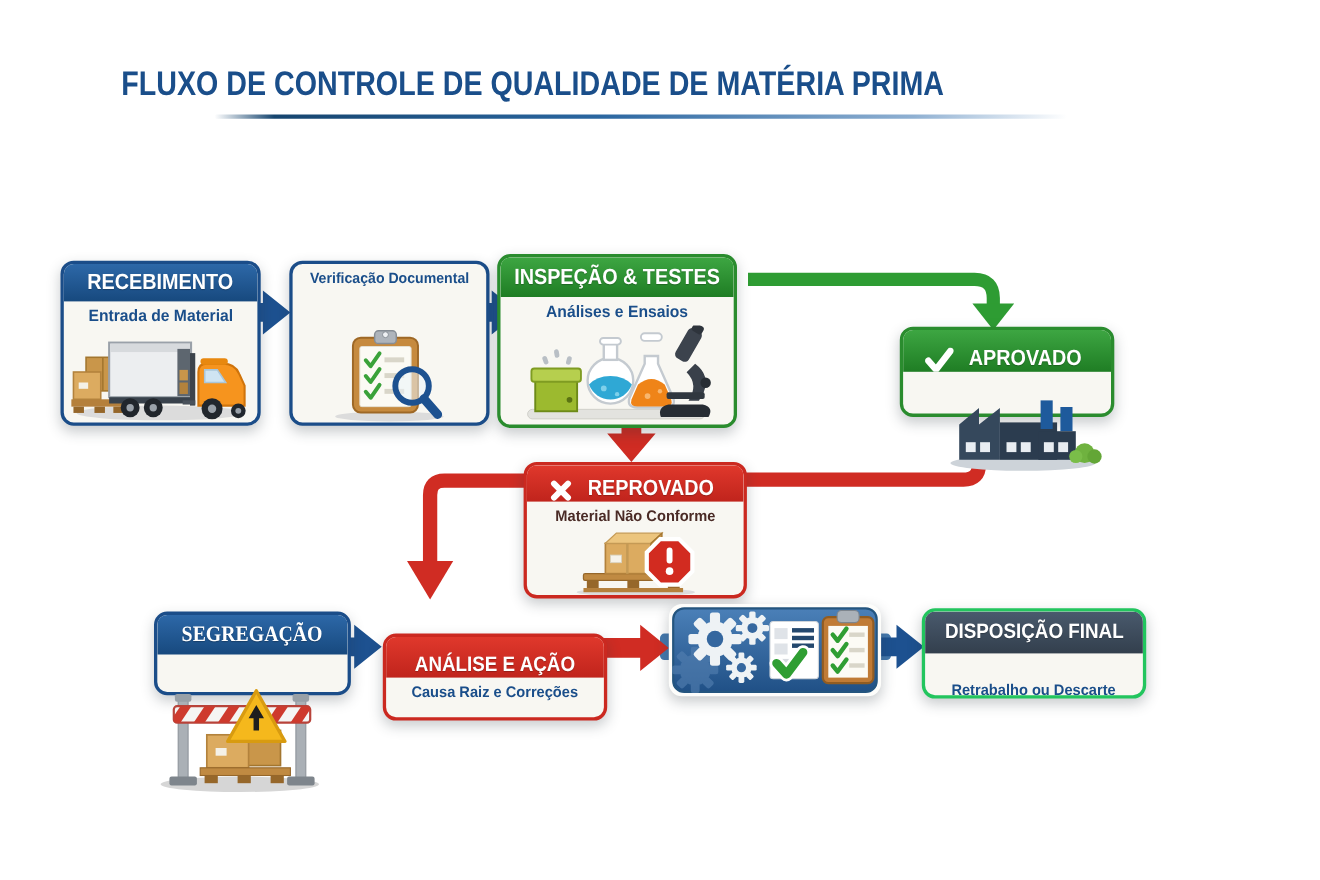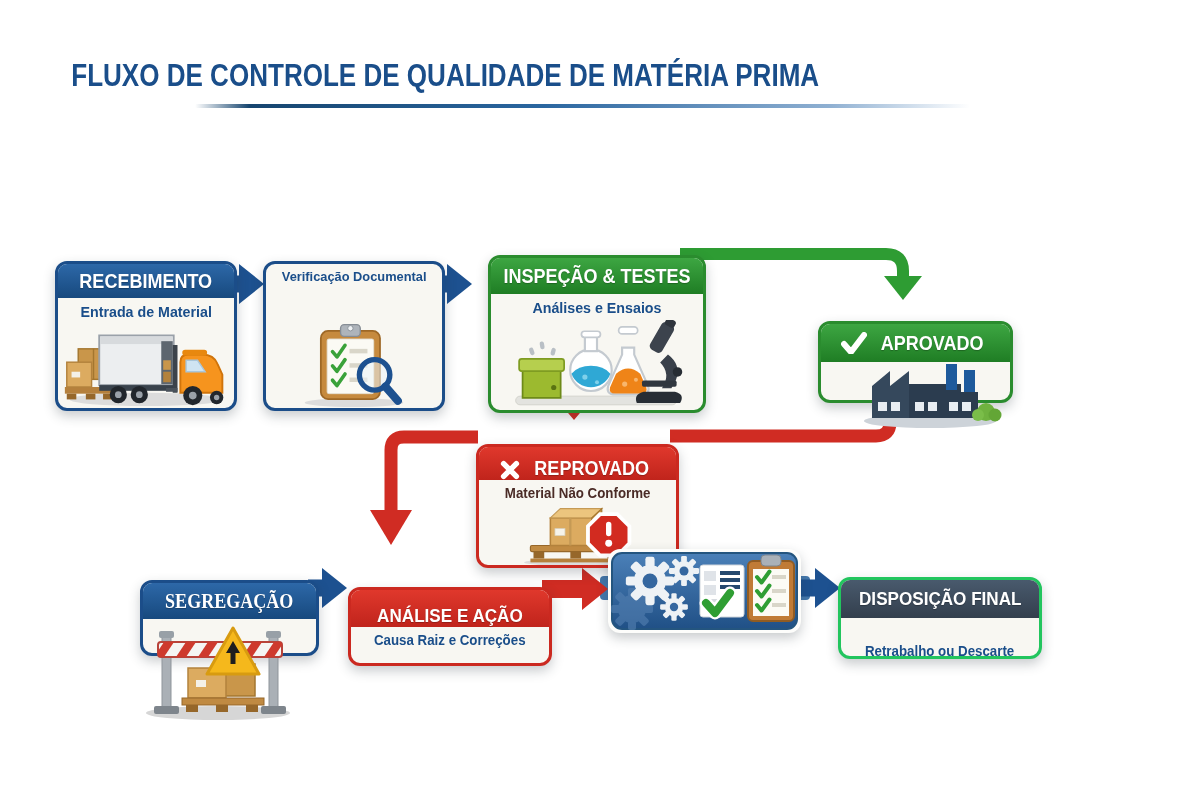--- a/index.html
+++ b/index.html
@@ -1,28 +1,28 @@
 <!DOCTYPE html>
 <html><head>
 <meta charset="utf-8">
 <style>
   html,body{margin:0;padding:0;background:#fff;}
   #canvas{position:relative;width:1200px;height:800px;background:#ffffff;overflow:hidden;
           font-family:"Liberation Sans",sans-serif;}
   
-  .title-wrap{position:absolute;left:0;top:58px;width:968px;}
+  .title-wrap{position:absolute;left:0;top:58px;width:968px;text-align:center;}
   .title-text{display:inline-block;font-size:31px;font-weight:bold;color:#1a4e8a;
               letter-spacing:0px;transform:scaleX(.84);transform-origin:center;white-space:nowrap;}
   .title-rule{position:absolute;left:195px;top:104px;width:775px;height:4px;border-radius:2px;
               background:linear-gradient(to right,rgba(26,78,138,0) 0%,#16456f 7%,#2a66a0 45%,#8fb0d2 82%,rgba(26,78,138,0) 100%);}
   
   .wires{position:absolute;left:0;top:0;z-index:1;}
   
   .node{position:absolute;z-index:2;border-radius:12px;background:#f8f7f2;
-        box-shadow:0 5px 12px rgba(40,50,60,.25);overflow:hidden;display:flex;flex-direction:column;margin-top:24px;}
+        box-shadow:0 5px 12px rgba(40,50,60,.25);overflow:hidden;display:flex;flex-direction:column;}
   .node.blue{border:3px solid #1b4d89;}
   .node.green{border:3px solid #2a8c2e;}
   .node.red{border:3px solid #cb2920;}
   .node.navy{border:3px solid #22c55e;gap:20px;}
   .hd{flex:0 0 auto;display:flex;align-items:center;justify-content:center;gap:8px;color:#fff;}
   .hd.blue-hd{background:linear-gradient(#2d68a8,#17497e);}
   .hd.green-hd{background:linear-gradient(#3da642,#1f7d24);}
   .hd.red-hd{background:linear-gradient(#e0382c,#c0241c);align-items:flex-end;}
   .hd.navy-hd{background:linear-gradient(#495a6d,#333f4d);}
   .hd-t{display:inline-block;font-weight:bold;white-space:nowrap;transform:scaleX(.9);
@@ -126,21 +126,21 @@
           <rect x="60" y="30" width="20" height="5" fill="#d9d6c9"></rect>
           <rect x="60" y="46" width="20" height="5" fill="#d9d6c9"></rect>
           <rect x="60" y="62" width="20" height="5" fill="#d9d6c9"></rect>
           <circle cx="88" cy="59" r="17" fill="rgba(235,244,250,.55)" stroke="#1d5190" stroke-width="6"></circle>
           <line x1="100" y1="72" x2="114" y2="88" stroke="#1d5190" stroke-width="9" stroke-linecap="round"></line>
         </svg>
       </div>
     </div>
   </div>
 
-  <div class="node green" style="left:488px;top:231px;width:212px;height:152px;">
+  <div class="node green" style="left:452px;top:231px;width:212px;height:152px;">
     <div class="hd green-hd" style="height:36px;">
       <span class="hd-t" style="font-size:20px;">INSPEÇÃO &amp; TESTES</span>
     </div>
     <div class="bd">
       <span class="sub">Análises e Ensaios</span>
       <div class="ill">
         <svg width="200" height="90" viewBox="0 0 200 104">
           <rect x="6" y="88" width="186" height="10" rx="5" fill="#e3e3df" stroke="#cfcfc8"></rect>
           <rect x="14" y="56" width="44" height="34" fill="#9cba2f" stroke="#6d8a18" stroke-width="2"></rect>
           <rect x="10" y="45" width="52" height="14" rx="3" fill="#b6cf4e" stroke="#7f9c22" stroke-width="2"></rect>
@@ -168,21 +168,21 @@
             <circle cx="43" cy="54" r="5.5" fill="#272d34"></circle>
             <rect x="2" y="64" width="40" height="7" rx="2" fill="#30373f"></rect>
             <path d="M-4,90 h50 q6,-10 -6,-13 h-36 q-12,3 -8,13 z" fill="#272d34"></path>
           </g>
         </svg>
       </div>
     </div>
   </div>
 
   <div class="node green" style="left:818px;top:297px;width:189px;height:76px;">
-    <div class="hd green-hd" style="height:38px;">
+    <div class="hd green-hd" style="height:38px;align-items:flex-end;">
       <svg width="26" height="22" viewBox="0 0 26 22">
         <path d="M3,12 l7,8 L23,3" fill="none" stroke="#ffffff" stroke-width="6" stroke-linecap="round" stroke-linejoin="round"></path>
       </svg>
       <span class="hd-t" style="font-size:20px;">APROVADO</span>
     </div>
   </div>
 
   <svg class="float-ill" style="left:858px;top:352px;" width="150" height="78" viewBox="0 0 150 78">
     <ellipse cx="72" cy="69" rx="66" ry="7" fill="#cdd3d9"></ellipse>
     <polygon points="14,66 14,34 32,19 32,34 51,19 51,66" fill="#35485c"></polygon>
@@ -263,21 +263,21 @@
     <rect x="48" y="46" width="38" height="30" fill="#dcab60" stroke="#b3823c" stroke-width="1.5"></rect>
     <rect x="56" y="58" width="10" height="7" fill="#f4f1e8"></rect>
     <rect x="42" y="76" width="82" height="7" fill="#c08a42" stroke="#96672a"></rect>
     <rect x="46" y="83" width="12" height="7" fill="#96672a"></rect>
       <rect x="76" y="83" width="12" height="7" fill="#96672a"></rect>
       <rect x="106" y="83" width="12" height="7" fill="#96672a"></rect>
     <path d="M93,6 L119,52 H67 Z" fill="#f5b81c" stroke="#d89b10" stroke-width="3" stroke-linejoin="round"></path>
     <path d="M93,19 l7,12 h-4.5 v11 h-5 v-11 H86 Z" fill="#1e1e1e"></path>
   </svg>
 
-  <div class="node red" style="left:348px;top:563px;width:198px;height:73px;">
+  <div class="node red" style="left:348px;top:576px;width:198px;height:73px;">
     <div class="hd red-hd" style="height:37px;">
       <span class="hd-t" style="font-size:19px;">ANÁLISE E AÇÃO</span>
     </div>
     <div class="bd">
       <span class="sub" style="font-size:14px;">Causa Raiz e Correções</span>
     </div>
   </div>
 
   <div style="position:absolute;left:608px;top:549px;width:193px;height:84px;z-index:3;background:#fdfdfb;border-radius:12px;box-shadow:0 5px 12px rgba(40,50,60,.25);padding:0;">
     <svg width="193" height="84" viewBox="0 0 193 84">

